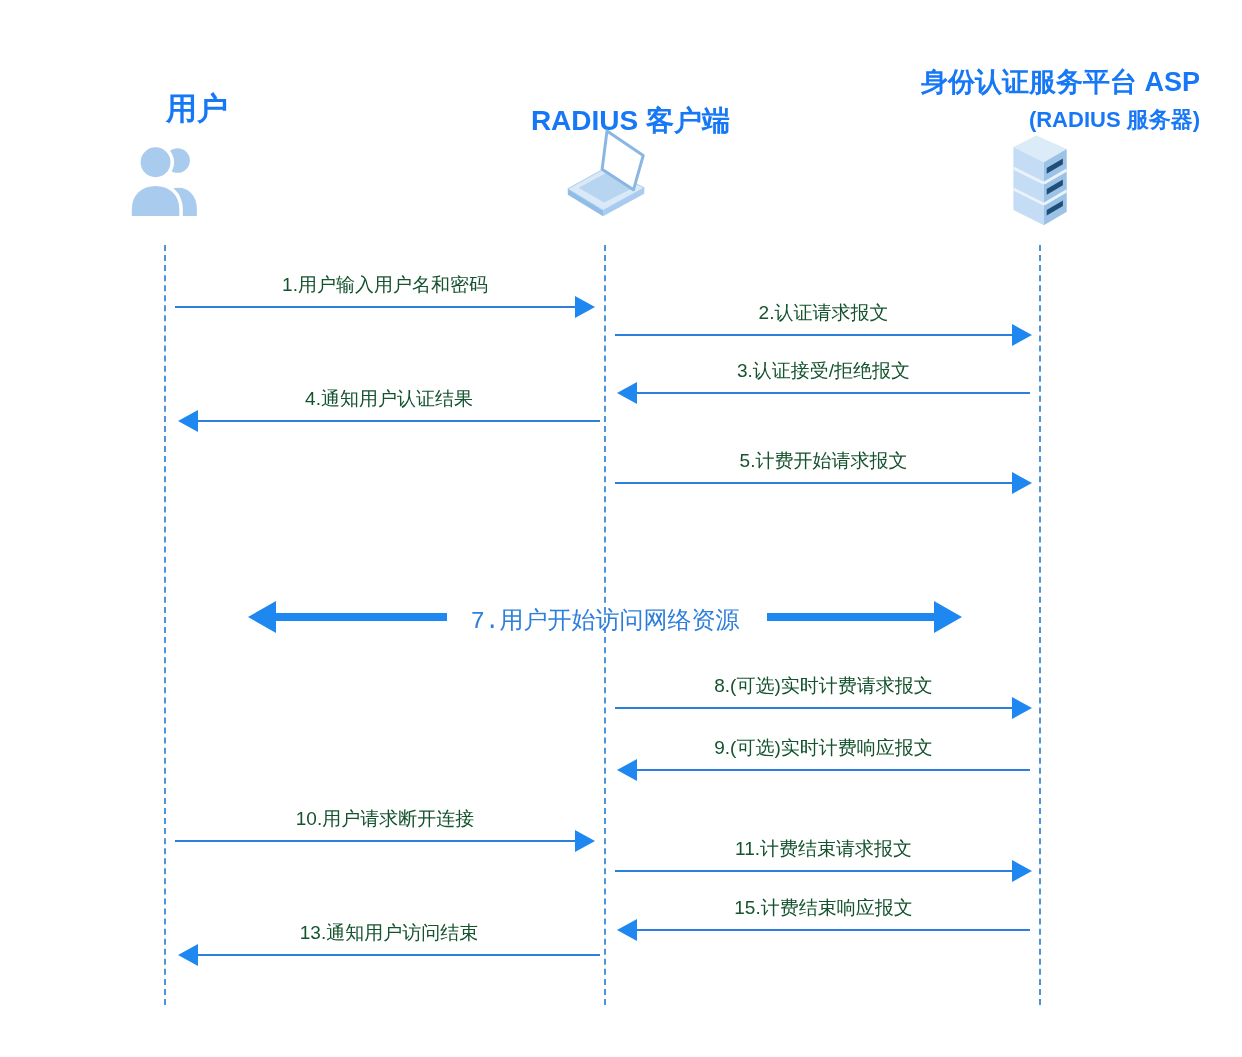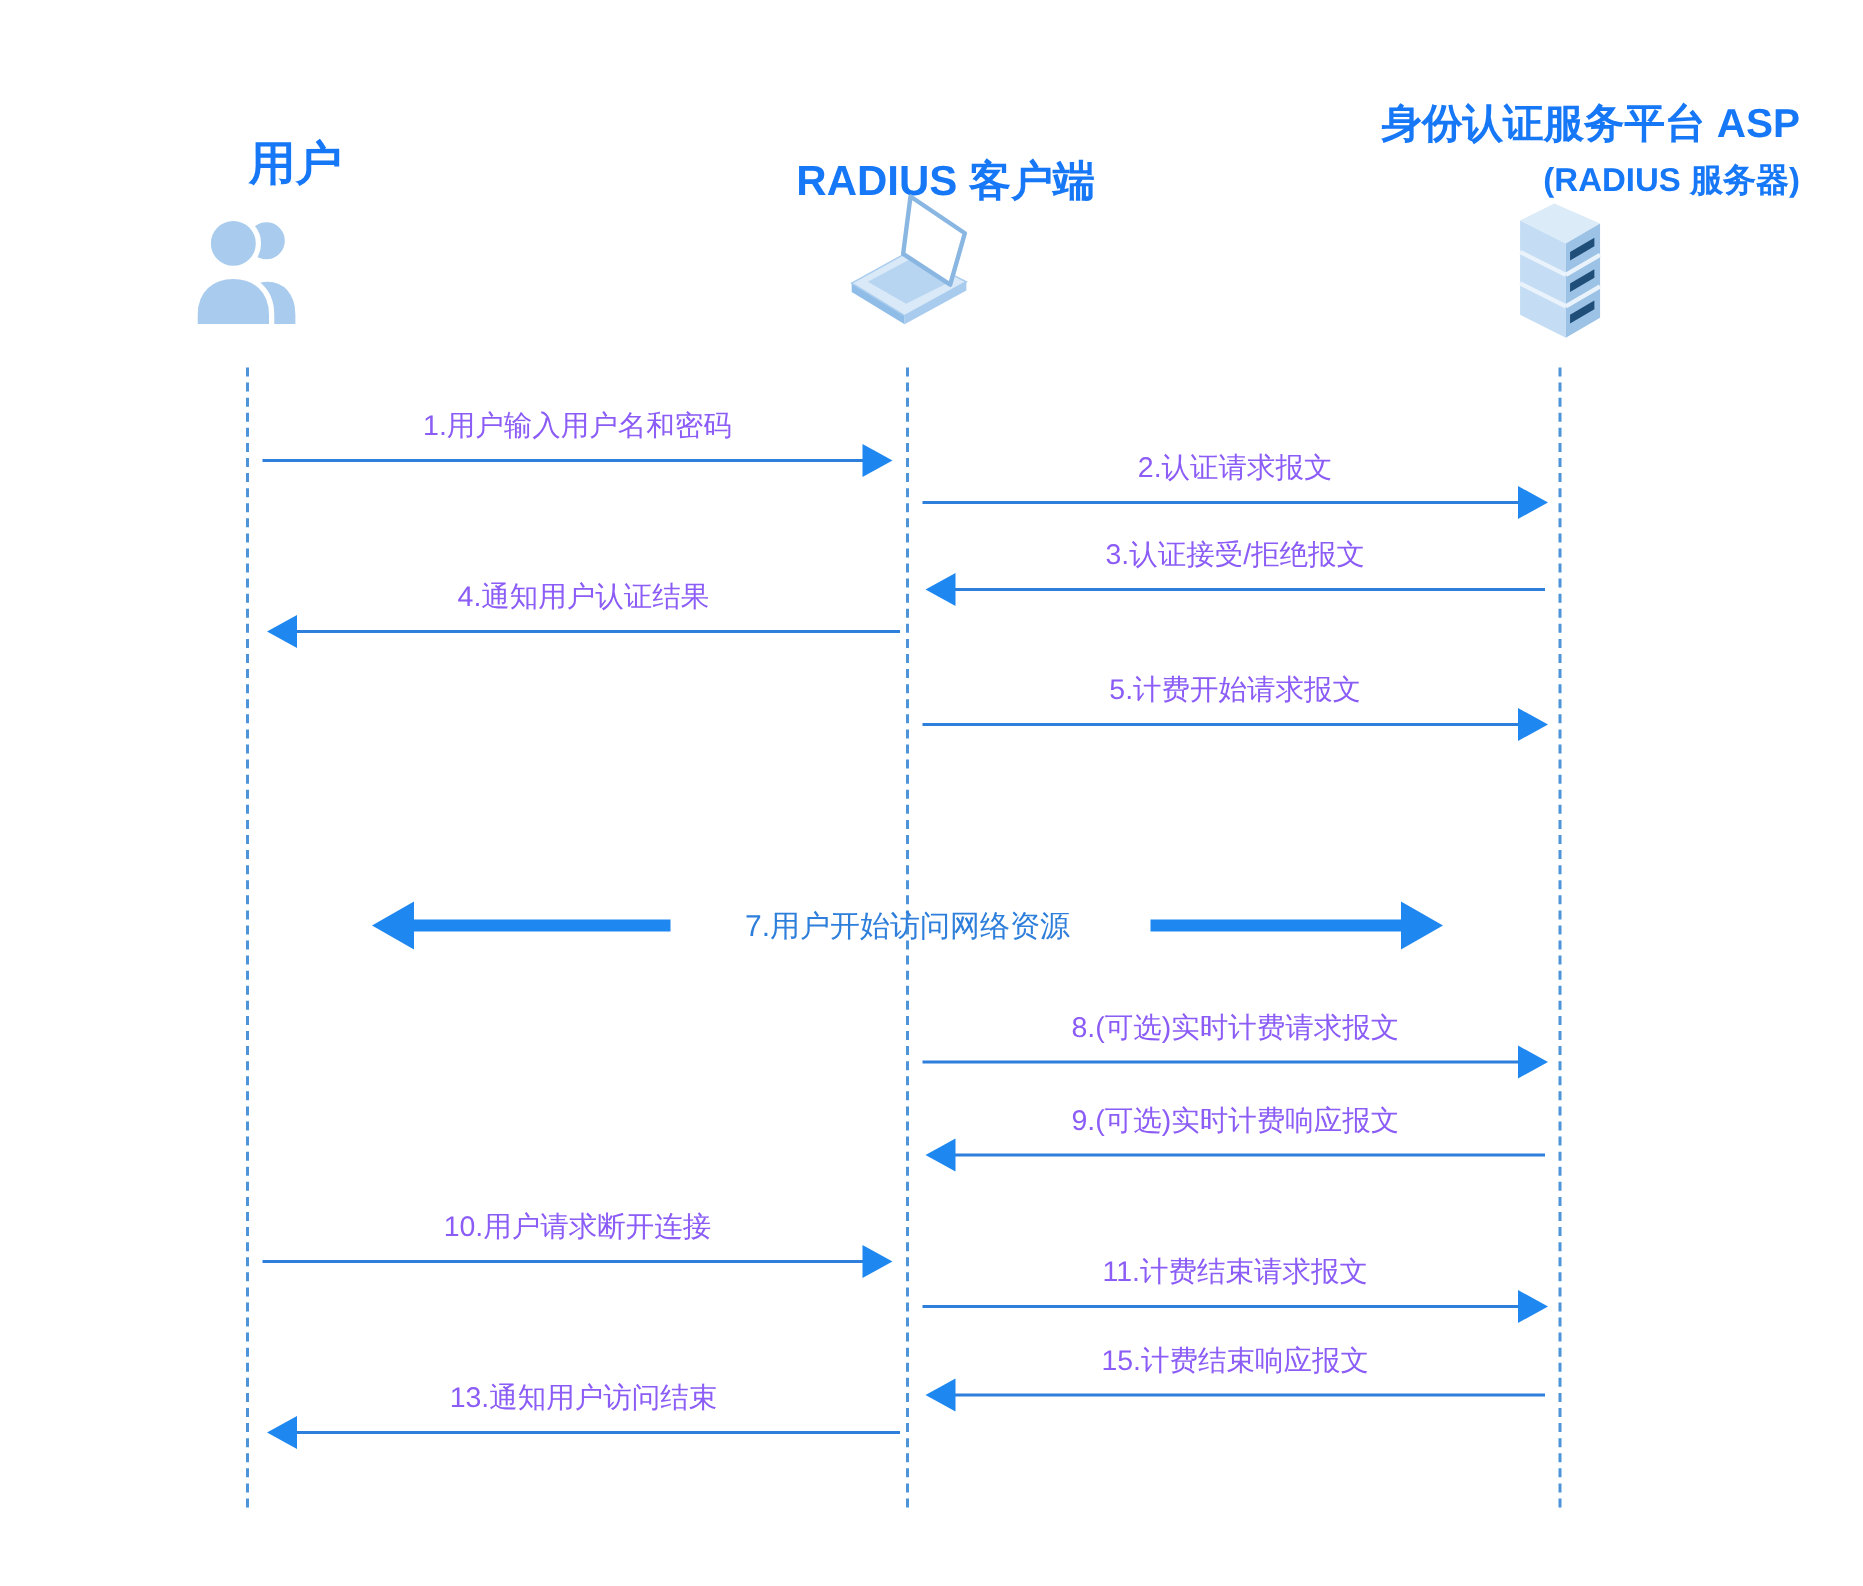--- a/index.html
+++ b/index.html
@@ -20,34 +20,34 @@
   .lifeline.server{left:1039px;}
 
   
   .actor-icon{position:absolute;}
   .icon-user{left:123px;top:138px;}
   .icon-laptop{left:558px;top:128px;}
   .icon-server{left:1006px;top:128px;}
 
   
   .msg{position:absolute;}
-  .msg .label{display:block;text-align:center;color:#8b5cf6;font-size:19px;line-height:22px;white-space:nowrap;}
+  .msg .label{display:block;text-align:center;color:#14532d;font-size:19px;line-height:22px;white-space:nowrap;}
   .msg .arrow{position:relative;height:22px;}
   .msg .line{position:absolute;top:10px;height:2px;background:#2E7FDB;}
   .msg.dir-right .line{left:0;right:17px;}
   .msg.dir-right .head{position:absolute;right:0;top:0;width:0;height:0;
     border-top:11px solid transparent;border-bottom:11px solid transparent;border-left:20px solid #1F87F0;}
   .msg.dir-left .line{left:17px;right:0;}
   .msg.dir-left .head{position:absolute;left:0;top:0;width:0;height:0;
     border-top:11px solid transparent;border-bottom:11px solid transparent;border-right:20px solid #1F87F0;}
 
   
   .msg-wide{position:absolute;left:248px;top:598px;width:714px;height:38px;}
   .msg-wide .w-label{position:absolute;left:50%;top:6px;transform:translateX(-50%);
-    color:#2E7FDB;font-size:20px;white-space:nowrap;}
+    color:#2E7FDB;font-size:24px;white-space:nowrap;font-family:Liberation Mono, monospace;}
   .msg-wide .w-line-left{position:absolute;left:26px;top:15px;width:173px;height:8px;background:#1F87F0;}
   .msg-wide .w-line-right{position:absolute;left:519px;top:15px;width:168px;height:8px;background:#1F87F0;}
   .msg-wide .w-head-left{position:absolute;left:0;top:3px;width:0;height:0;
     border-top:16px solid transparent;border-bottom:16px solid transparent;border-right:28px solid #1F87F0;}
   .msg-wide .w-head-right{position:absolute;right:0;top:3px;width:0;height:0;
     border-top:16px solid transparent;border-bottom:16px solid transparent;border-left:28px solid #1F87F0;}
 </style>
 </head>
 <body>
 

